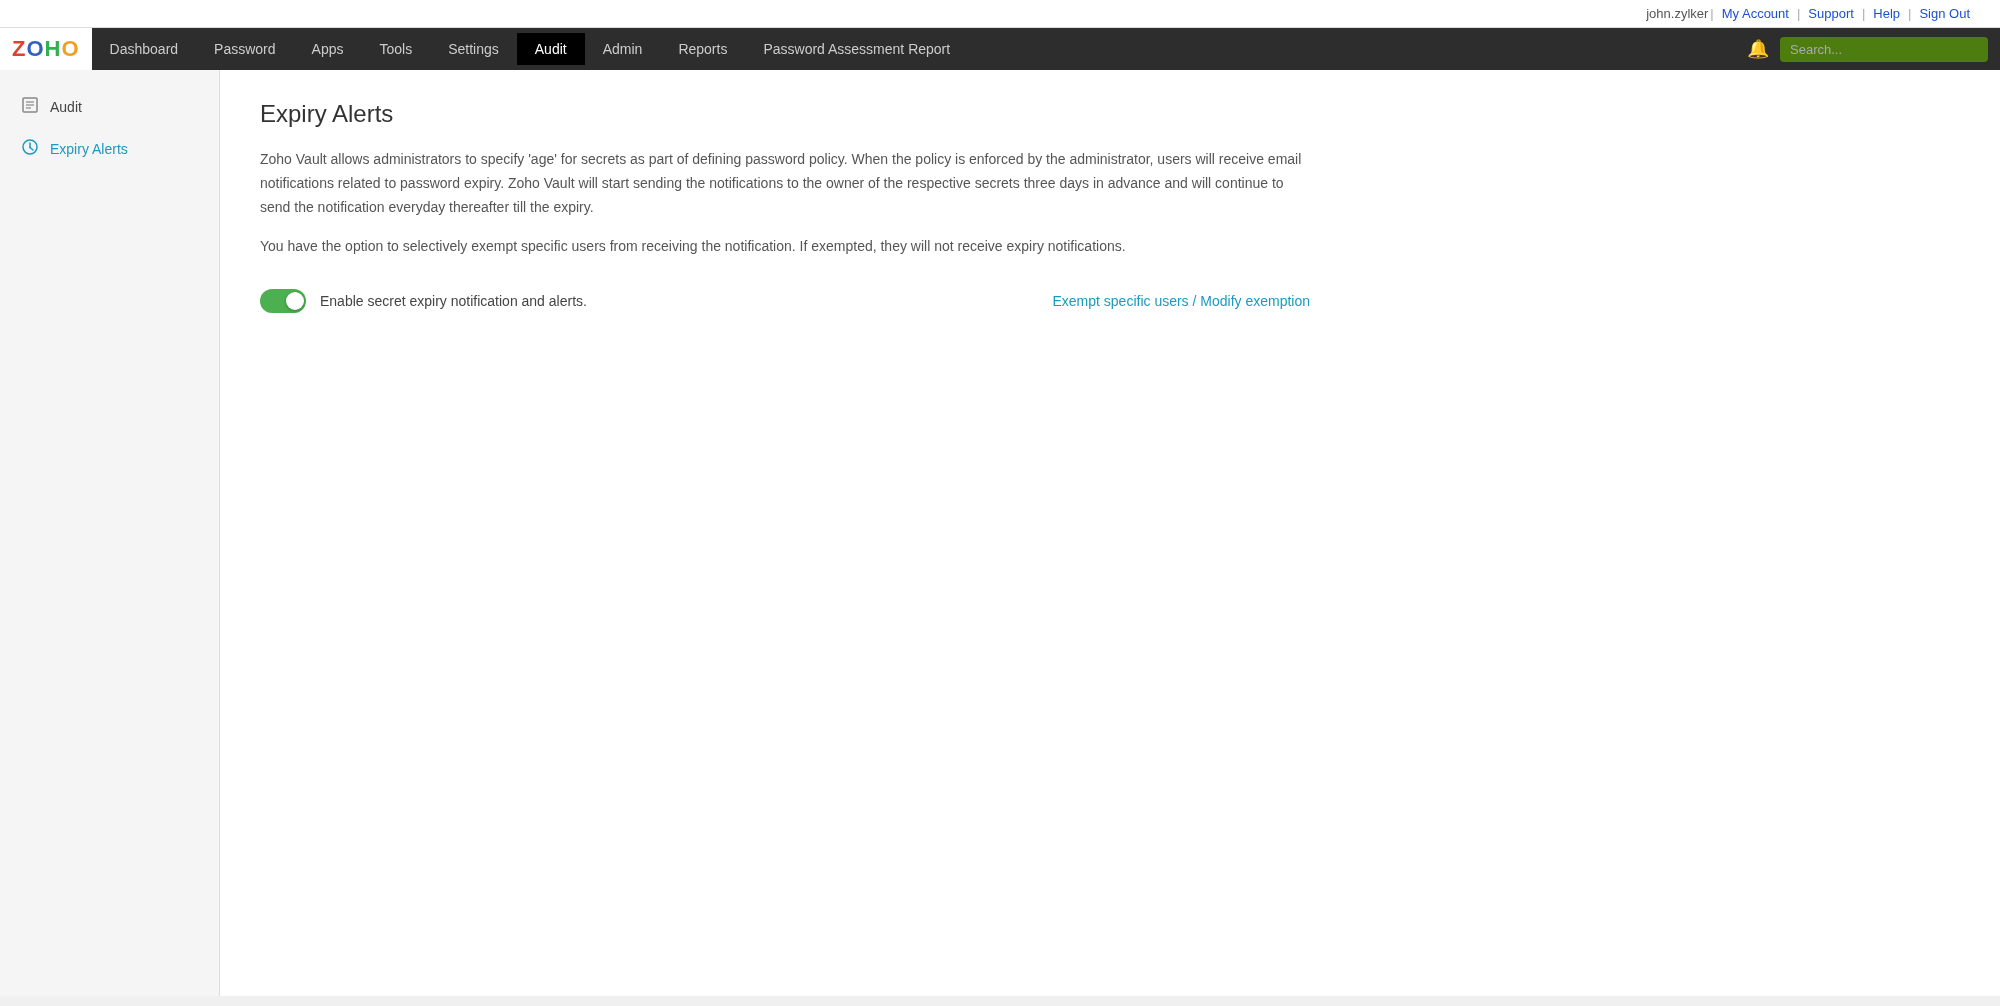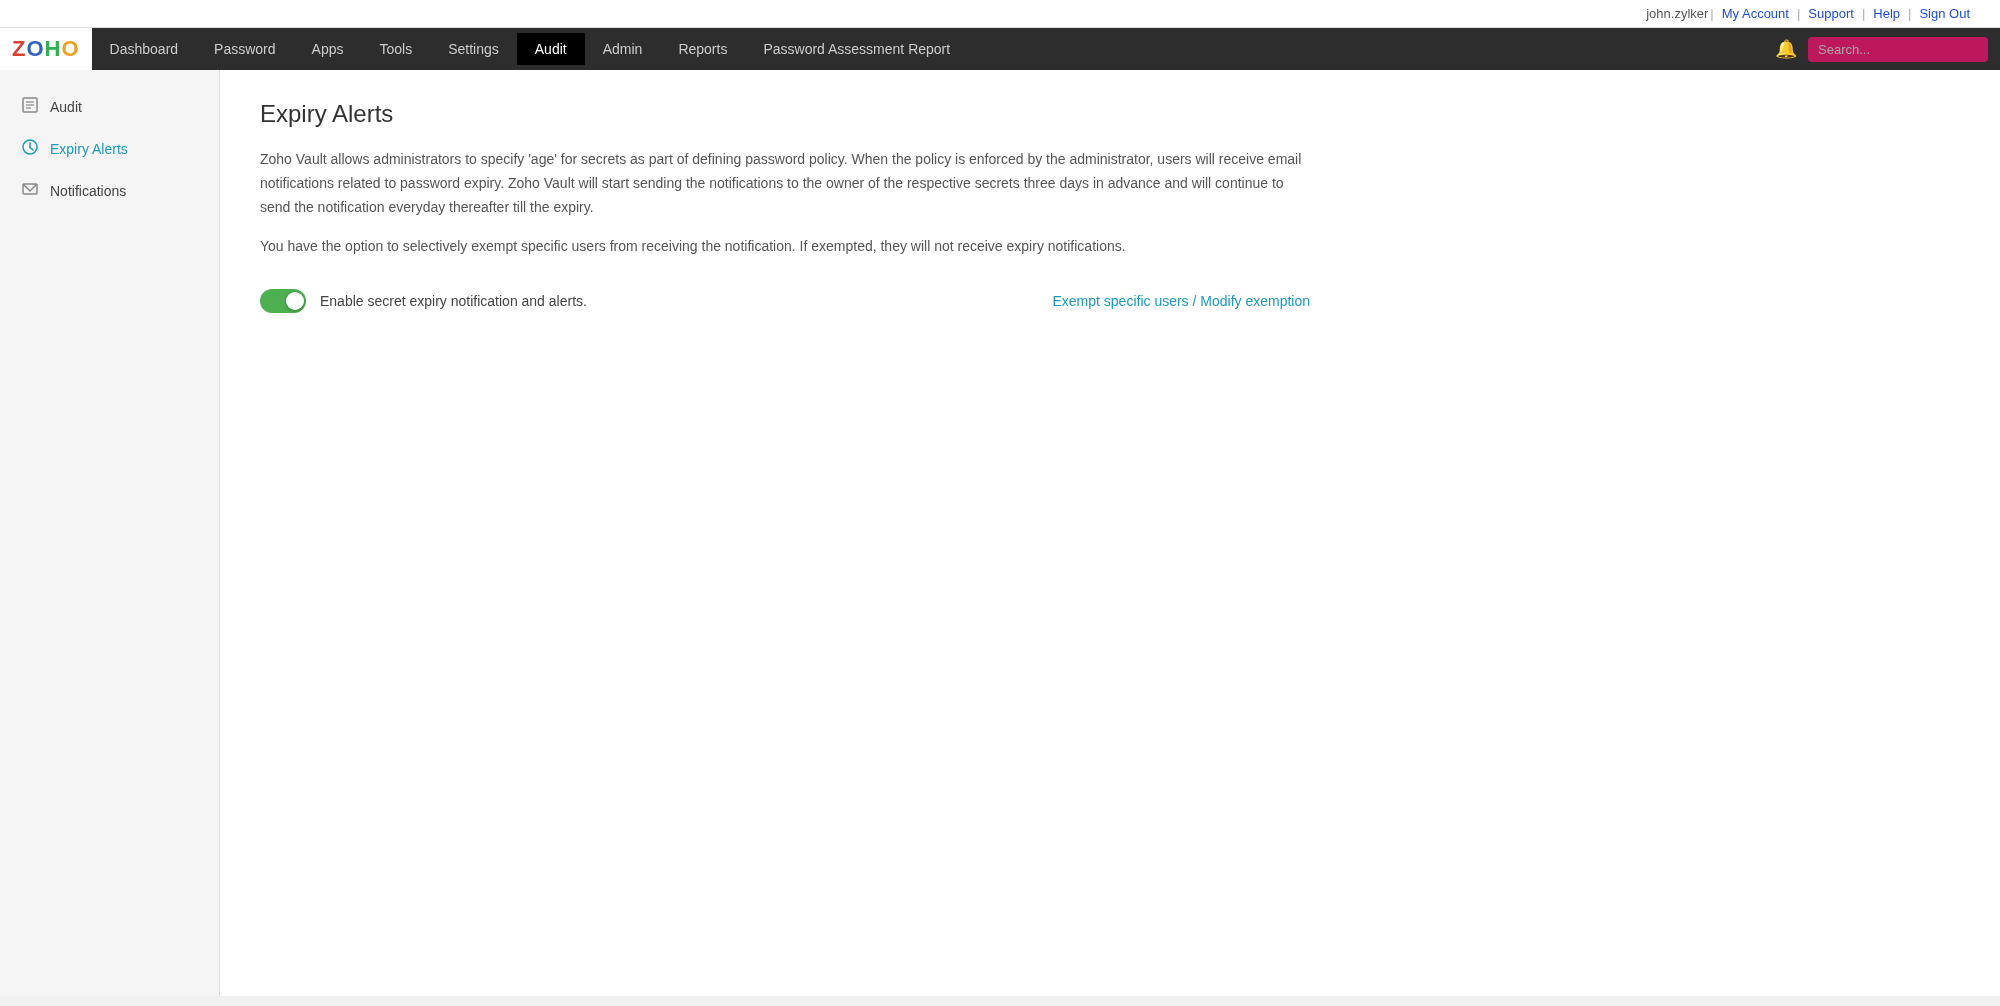--- a/index.html
+++ b/index.html
@@ -69,27 +69,27 @@
       margin-left: auto;
       padding-right: 12px;
       gap: 10px;
     }
     .bell-icon {
       color: #ccc;
       font-size: 18px;
       cursor: pointer;
     }
     .search-box {
-      background: #be185d;
+      background: #4d7c0f;
       border: none;
       border-radius: 4px;
       padding: 5px 10px;
       color: #fff;
       font-size: 13px;
-      width: 180px;
+      width: 208px;
     }
     .search-box::placeholder { color: #aaa; }
 
     
     .main-layout {
       display: flex;
       min-height: calc(100vh - 80px);
     }
 
     
@@ -242,29 +242,20 @@
     <div class="sidebar-item active">
       <span class="sidebar-icon">
         <svg width="18" height="18" viewBox="0 0 18 18" fill="none">
           <circle cx="9" cy="9" r="7" stroke="#1a9ac0" stroke-width="1.5" fill="none"></circle>
           <line x1="9" y1="5" x2="9" y2="9.5" stroke="#1a9ac0" stroke-width="1.5" stroke-linecap="round"></line>
           <line x1="9" y1="9.5" x2="12" y2="12" stroke="#1a9ac0" stroke-width="1.5" stroke-linecap="round"></line>
         </svg>
       </span>
       <span>Expiry Alerts</span>
     </div>
-    <div class="sidebar-item">
-      <span class="sidebar-icon">
-        <svg width="18" height="18" viewBox="0 0 18 18" fill="none">
-          <rect x="2" y="4" width="14" height="10" rx="1" stroke="#888" stroke-width="1.5" fill="none"></rect>
-          <polyline points="2,4 9,11 16,4" stroke="#888" stroke-width="1.5" fill="none"></polyline>
-        </svg>
-      </span>
-      <span>Notifications</span>
-    </div>
   </div>
 
   <div class="content">
     <h1 class="page-title">Expiry Alerts</h1>
     <p class="description">Zoho Vault allows administrators to specify 'age' for secrets as part of defining password policy. When the policy is enforced by the administrator, users will receive email notifications related to password expiry. Zoho Vault will start sending the notifications to the owner of the respective secrets three days in advance and will continue to send the notification everyday thereafter till the expiry.</p>
     <p class="description">You have the option to selectively exempt specific users from receiving the notification. If exempted, they will not receive expiry notifications.</p>
 
     <div class="toggle-row">
       <div class="toggle-left">
         <label class="toggle-switch">

